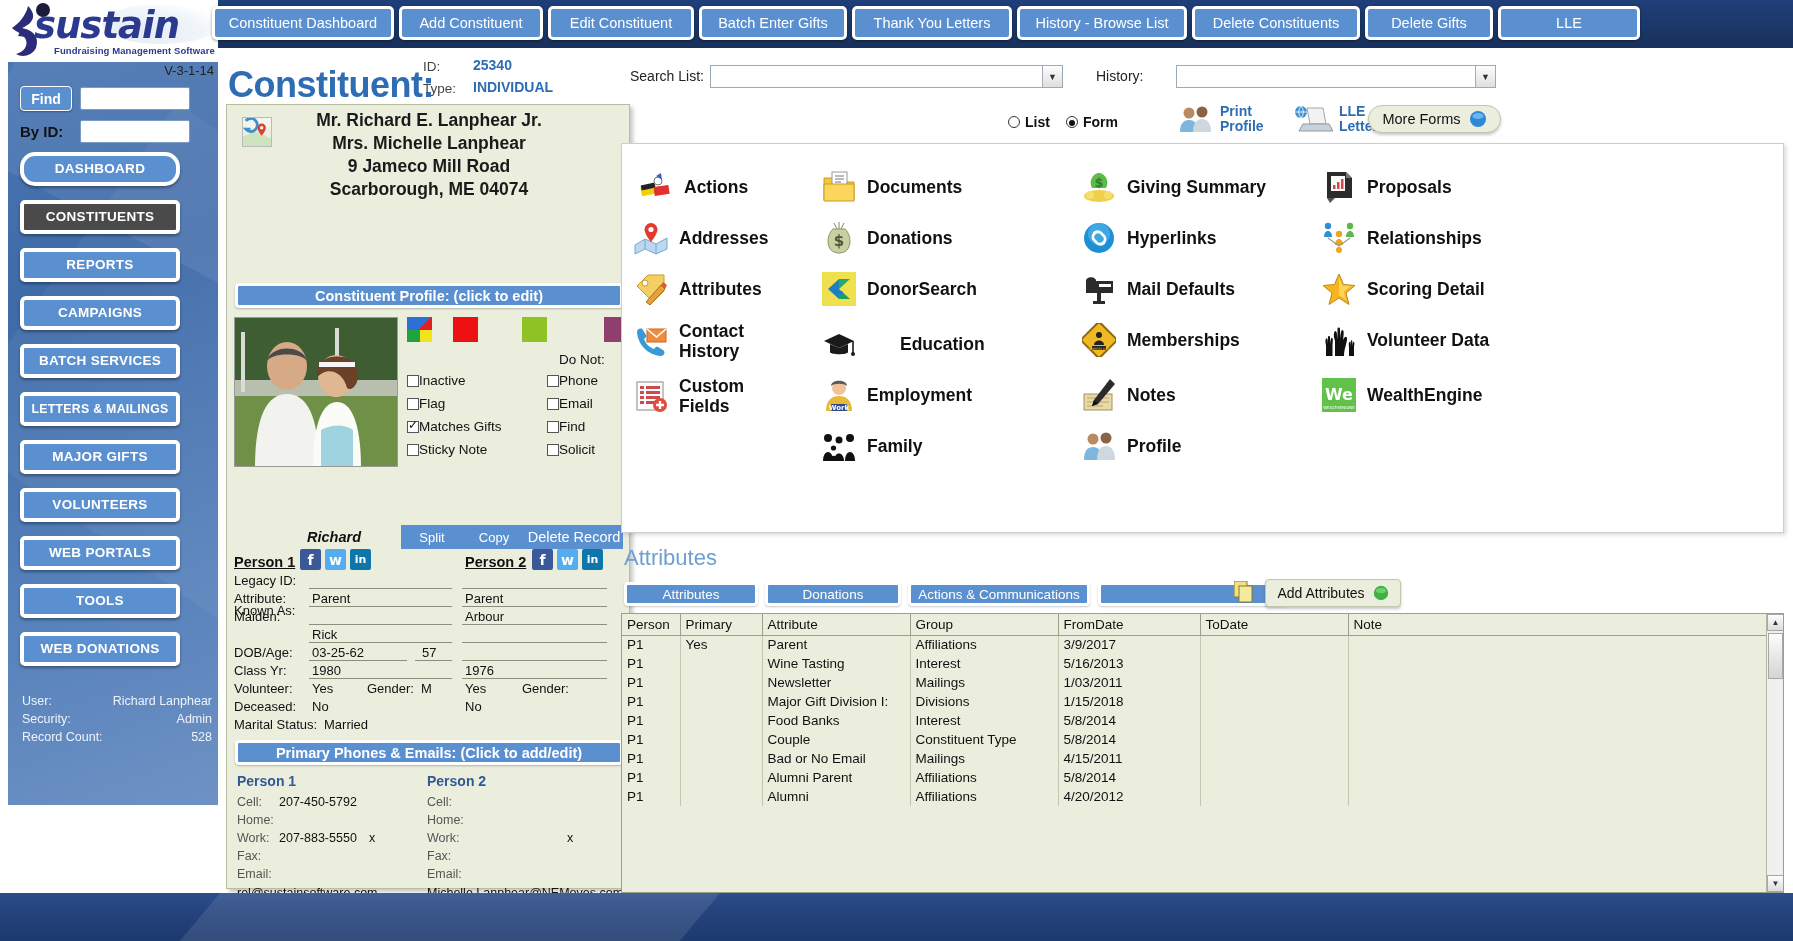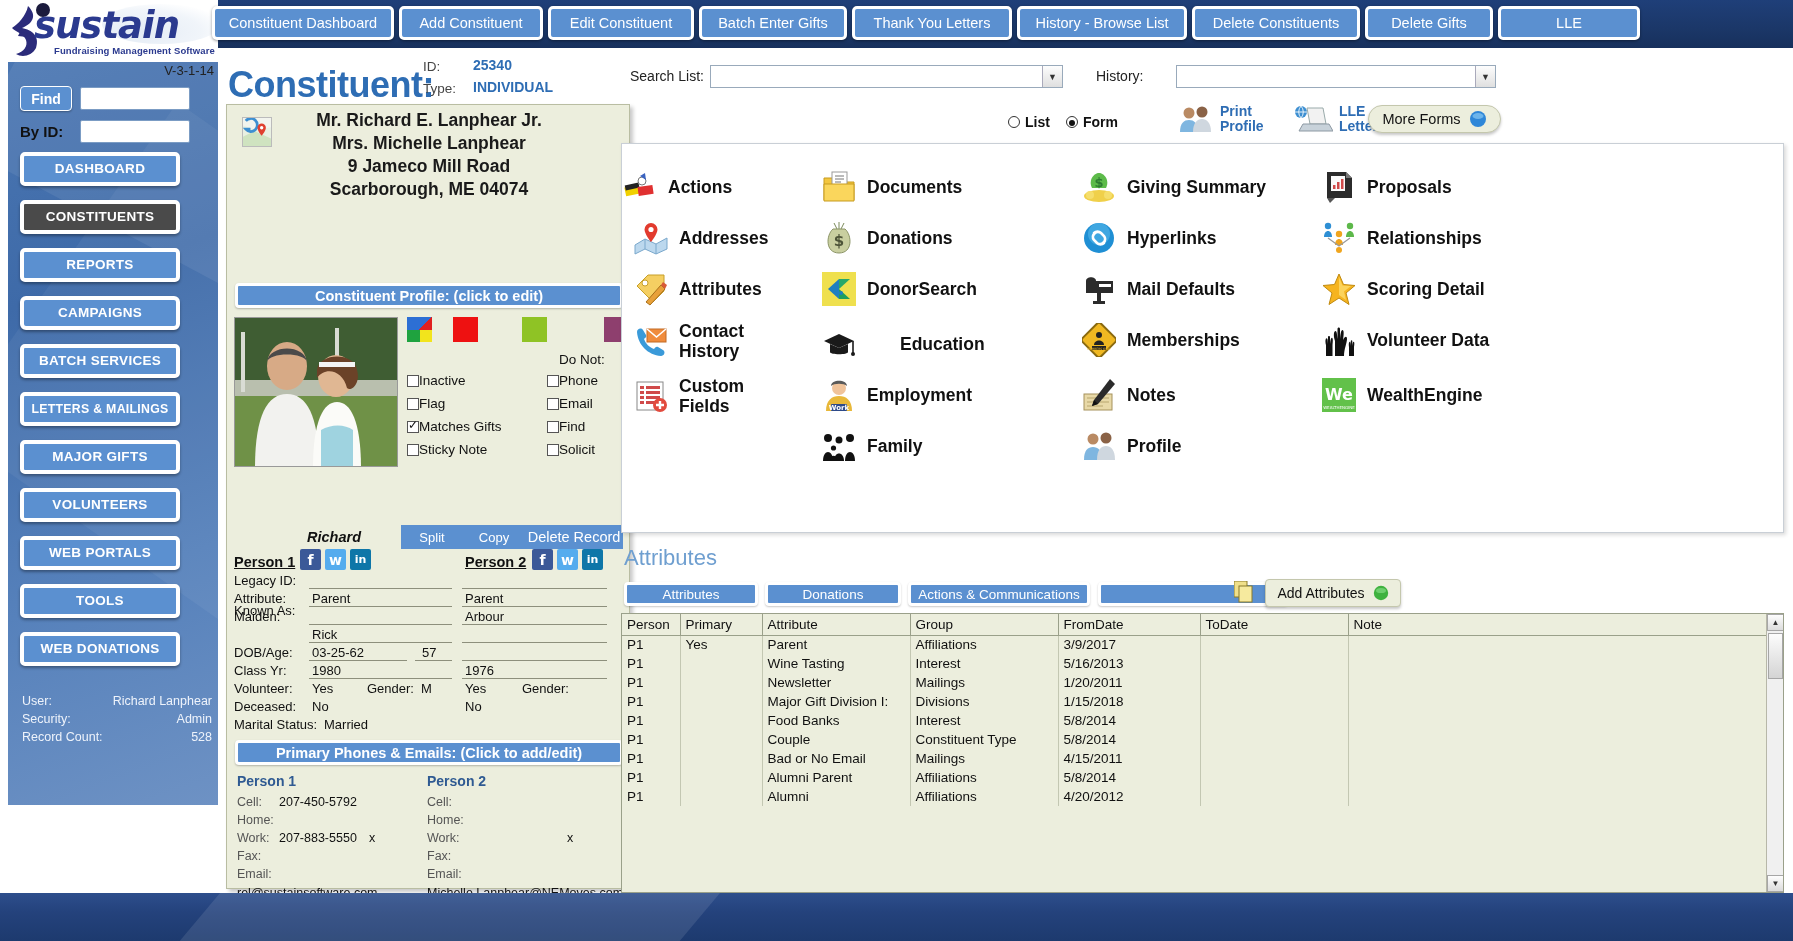--- a/index.html
+++ b/index.html
@@ -342,21 +342,21 @@
 
   <div class="find-row" style="left:12px; top:86px;">
     <div id="find-btn">Find</div>
     <input class="find-input" id="find-input" value="" style="">
   </div>
   <div class="find-row" style="left:12px; top:120px;">
     <div id="byid-label">By ID:</div>
     <input class="find-input" id="byid-input" value="" style="">
   </div>
 
-  <div class="navbtn" style="top:152px;">DASHBOARD</div>
+  <div class="navbtn" style="top:152px;border-radius:15px;">DASHBOARD</div>
   <div class="navbtn active" style="top:200px;">CONSTITUENTS</div>
   <div class="navbtn" style="top:248px;">REPORTS</div>
   <div class="navbtn" style="top:296px;border-radius:6px;">CAMPAIGNS</div>
   <div class="navbtn" style="top:344px;">BATCH SERVICES</div>
   <div class="navbtn small" style="top:392px;">LETTERS &amp; MAILINGS</div>
   <div class="navbtn" style="top:440px;">MAJOR GIFTS</div>
   <div class="navbtn" style="top:488px;">VOLUNTEERS</div>
   <div class="navbtn" style="top:536px;">WEB PORTALS</div>
   <div class="navbtn" style="top:584px;">TOOLS</div>
   <div class="navbtn" style="top:632px;">WEB DONATIONS</div>
@@ -624,21 +624,21 @@
 
     <div class="pe-lbl" style="left:10px;  top:762px;">Email:</div>
     <div class="pe-lbl" style="left:200px; top:762px;">Email:</div>
 
     <div class="pe-val" style="left:10px;  top:781px;">rel@sustainsoftware.com</div>
     <div class="pe-val" style="left:200px; top:781px; width:200px; overflow:hidden; white-space:nowrap;">Michelle.Lanphear@NEMoves.com</div>
   </div>
 
   <div id="iconpanel">
 
-    <div class="iconitem" style="left:1px; top:26px;">
+    <div class="iconitem" style="left:17px; top:26px;">
       <svg class="iglyph" viewBox="0 0 34 34">
         <rect x="2" y="16" width="14" height="9" fill="#f0d000" transform="rotate(-12 9 20)"></rect>
         <rect x="2" y="14" width="14" height="5" fill="#222" transform="rotate(-12 9 16)"></rect>
         <rect x="15" y="16" width="15" height="9" fill="#e03030" transform="rotate(-8 22 20)"></rect>
         <circle cx="19" cy="11" r="4" fill="#fff" stroke="#777"></circle>
         <path d="M17 6 L22 3 L23 10 Z" fill="#3a63c0"></path>
       </svg>
       <span class="ilbl">Actions</span>
     </div>
 
@@ -949,21 +949,21 @@
           <td>Interest</td>
           <td>5/16/2013</td>
           <td></td>
           <td></td>
         </tr>
         <tr>
           <td>P1</td>
           <td></td>
           <td>Newsletter</td>
           <td>Mailings</td>
-          <td>1/20/2011</td>
+          <td>1/03/2011</td>
           <td></td>
           <td></td>
         </tr>
         <tr>
           <td>P1</td>
           <td></td>
           <td>Major Gift Division I:</td>
           <td>Divisions</td>
           <td>1/15/2018</td>
           <td></td>

